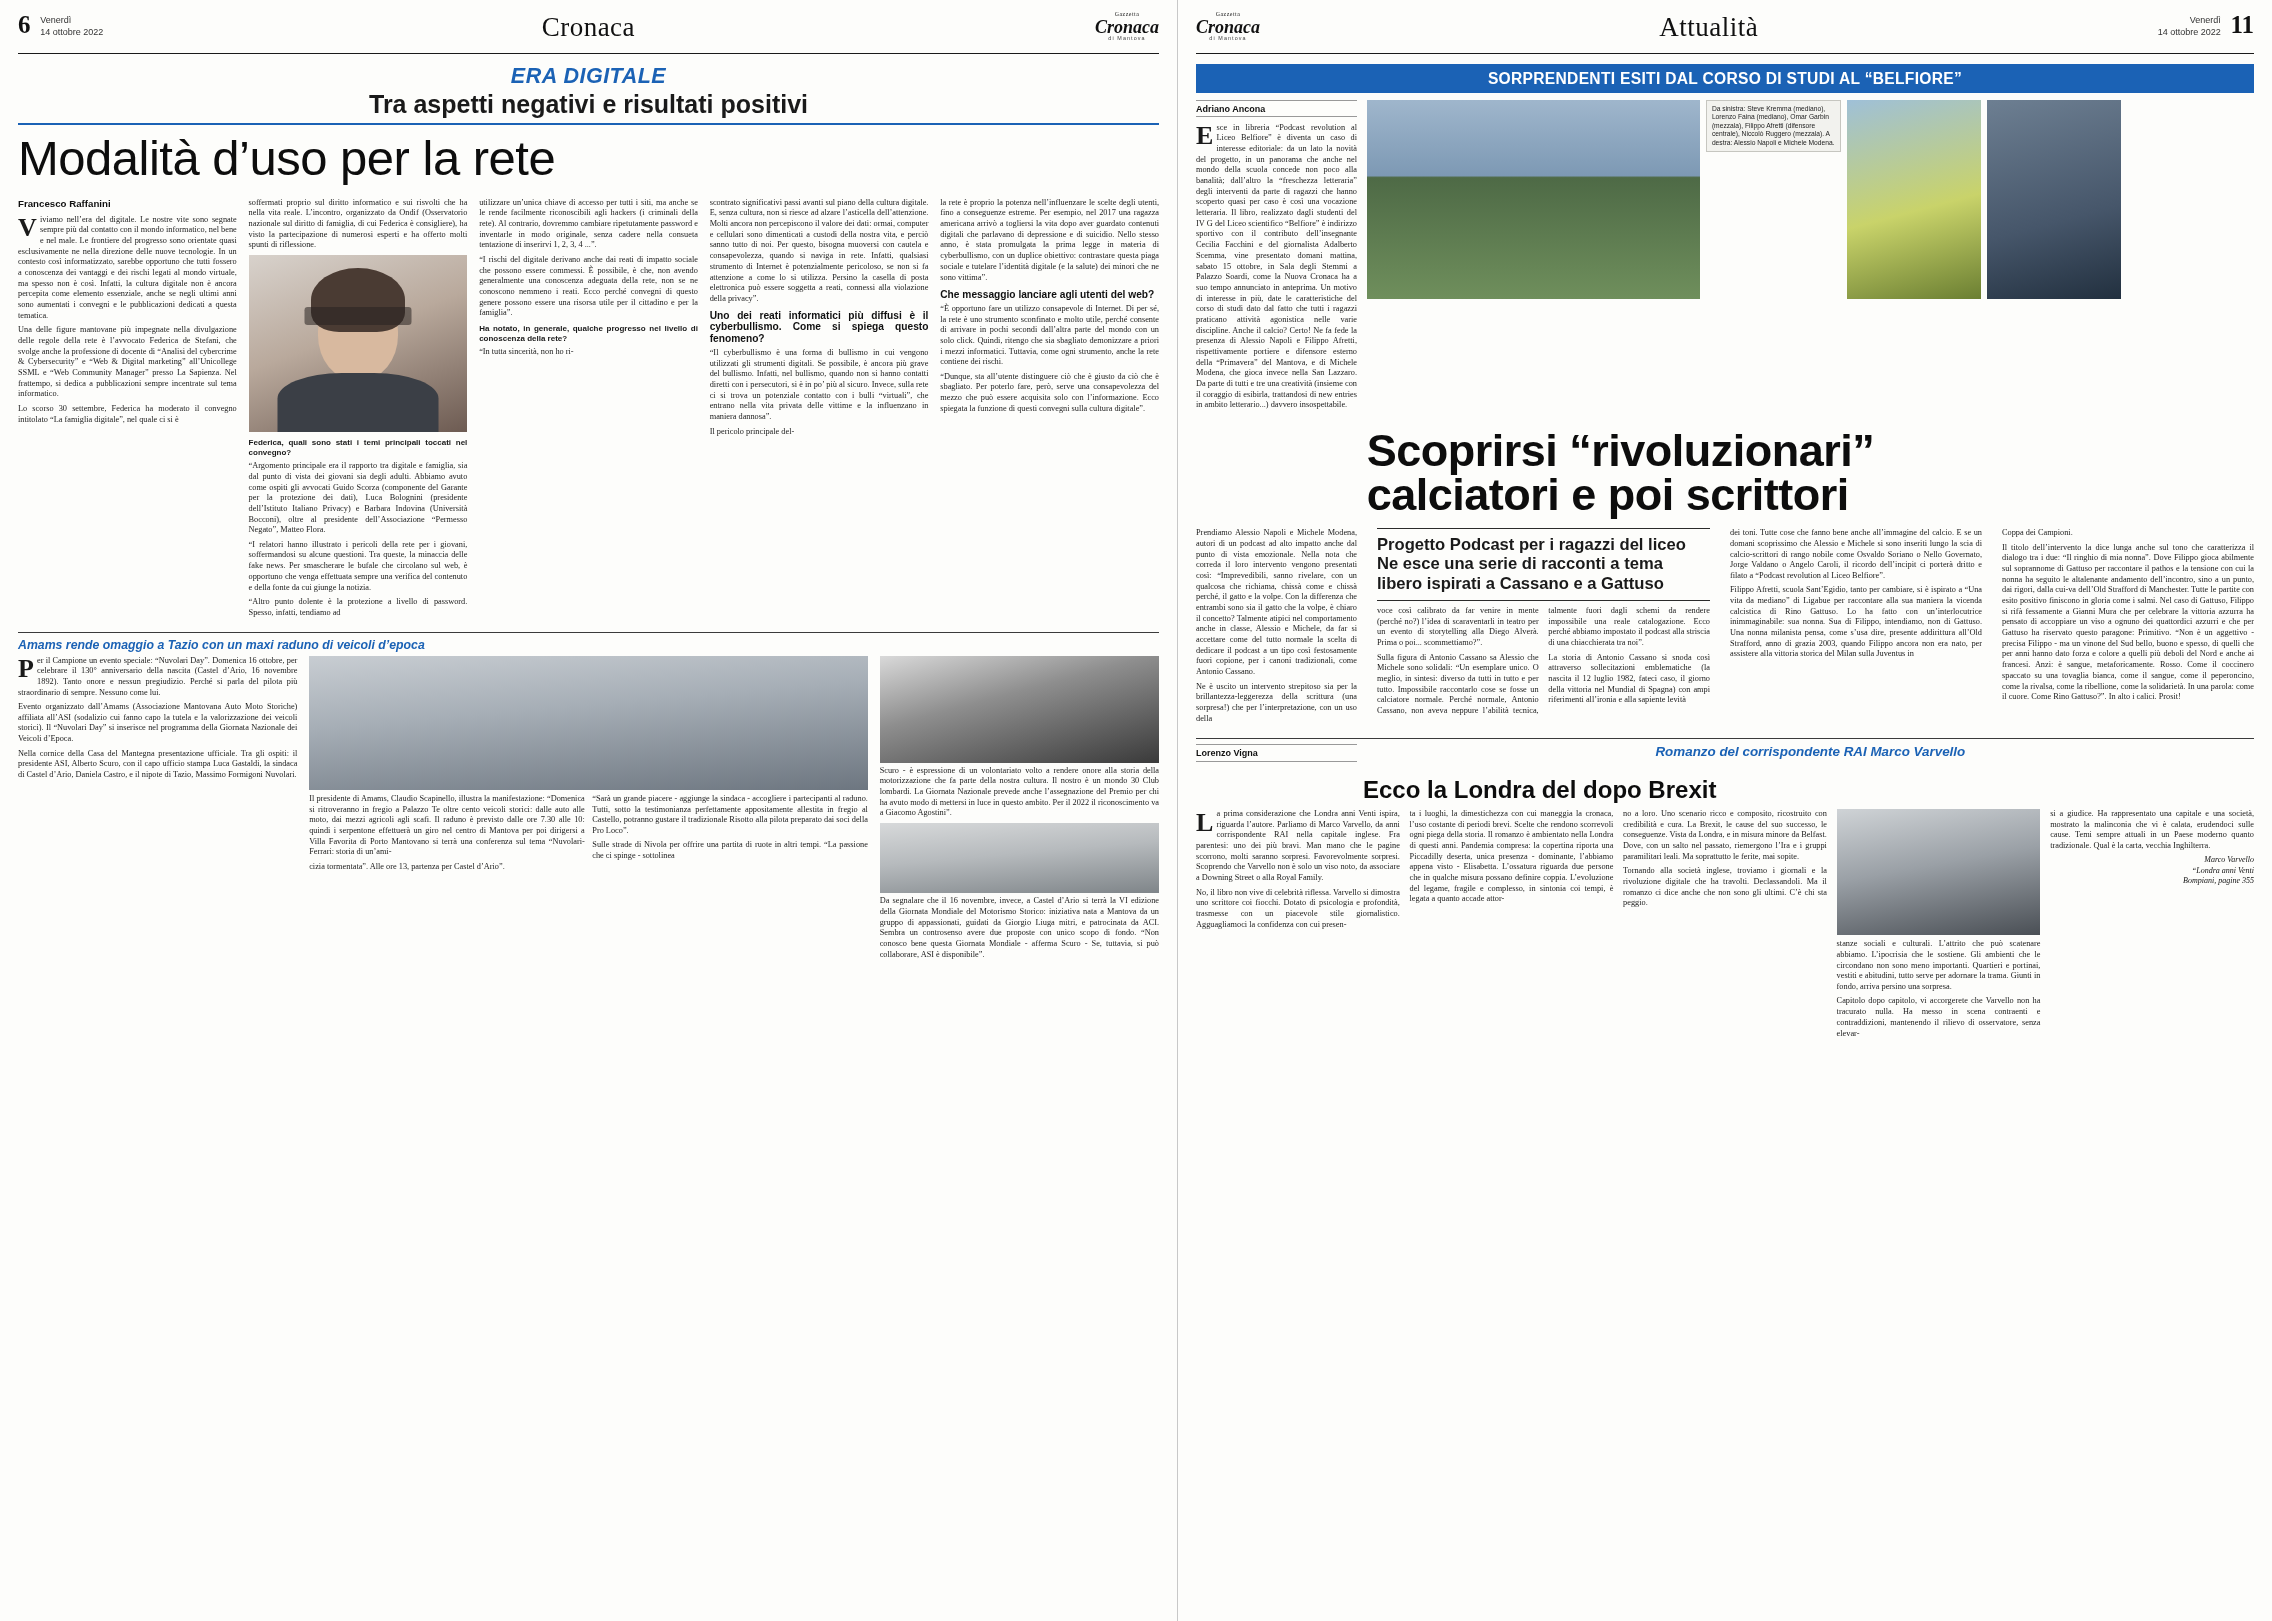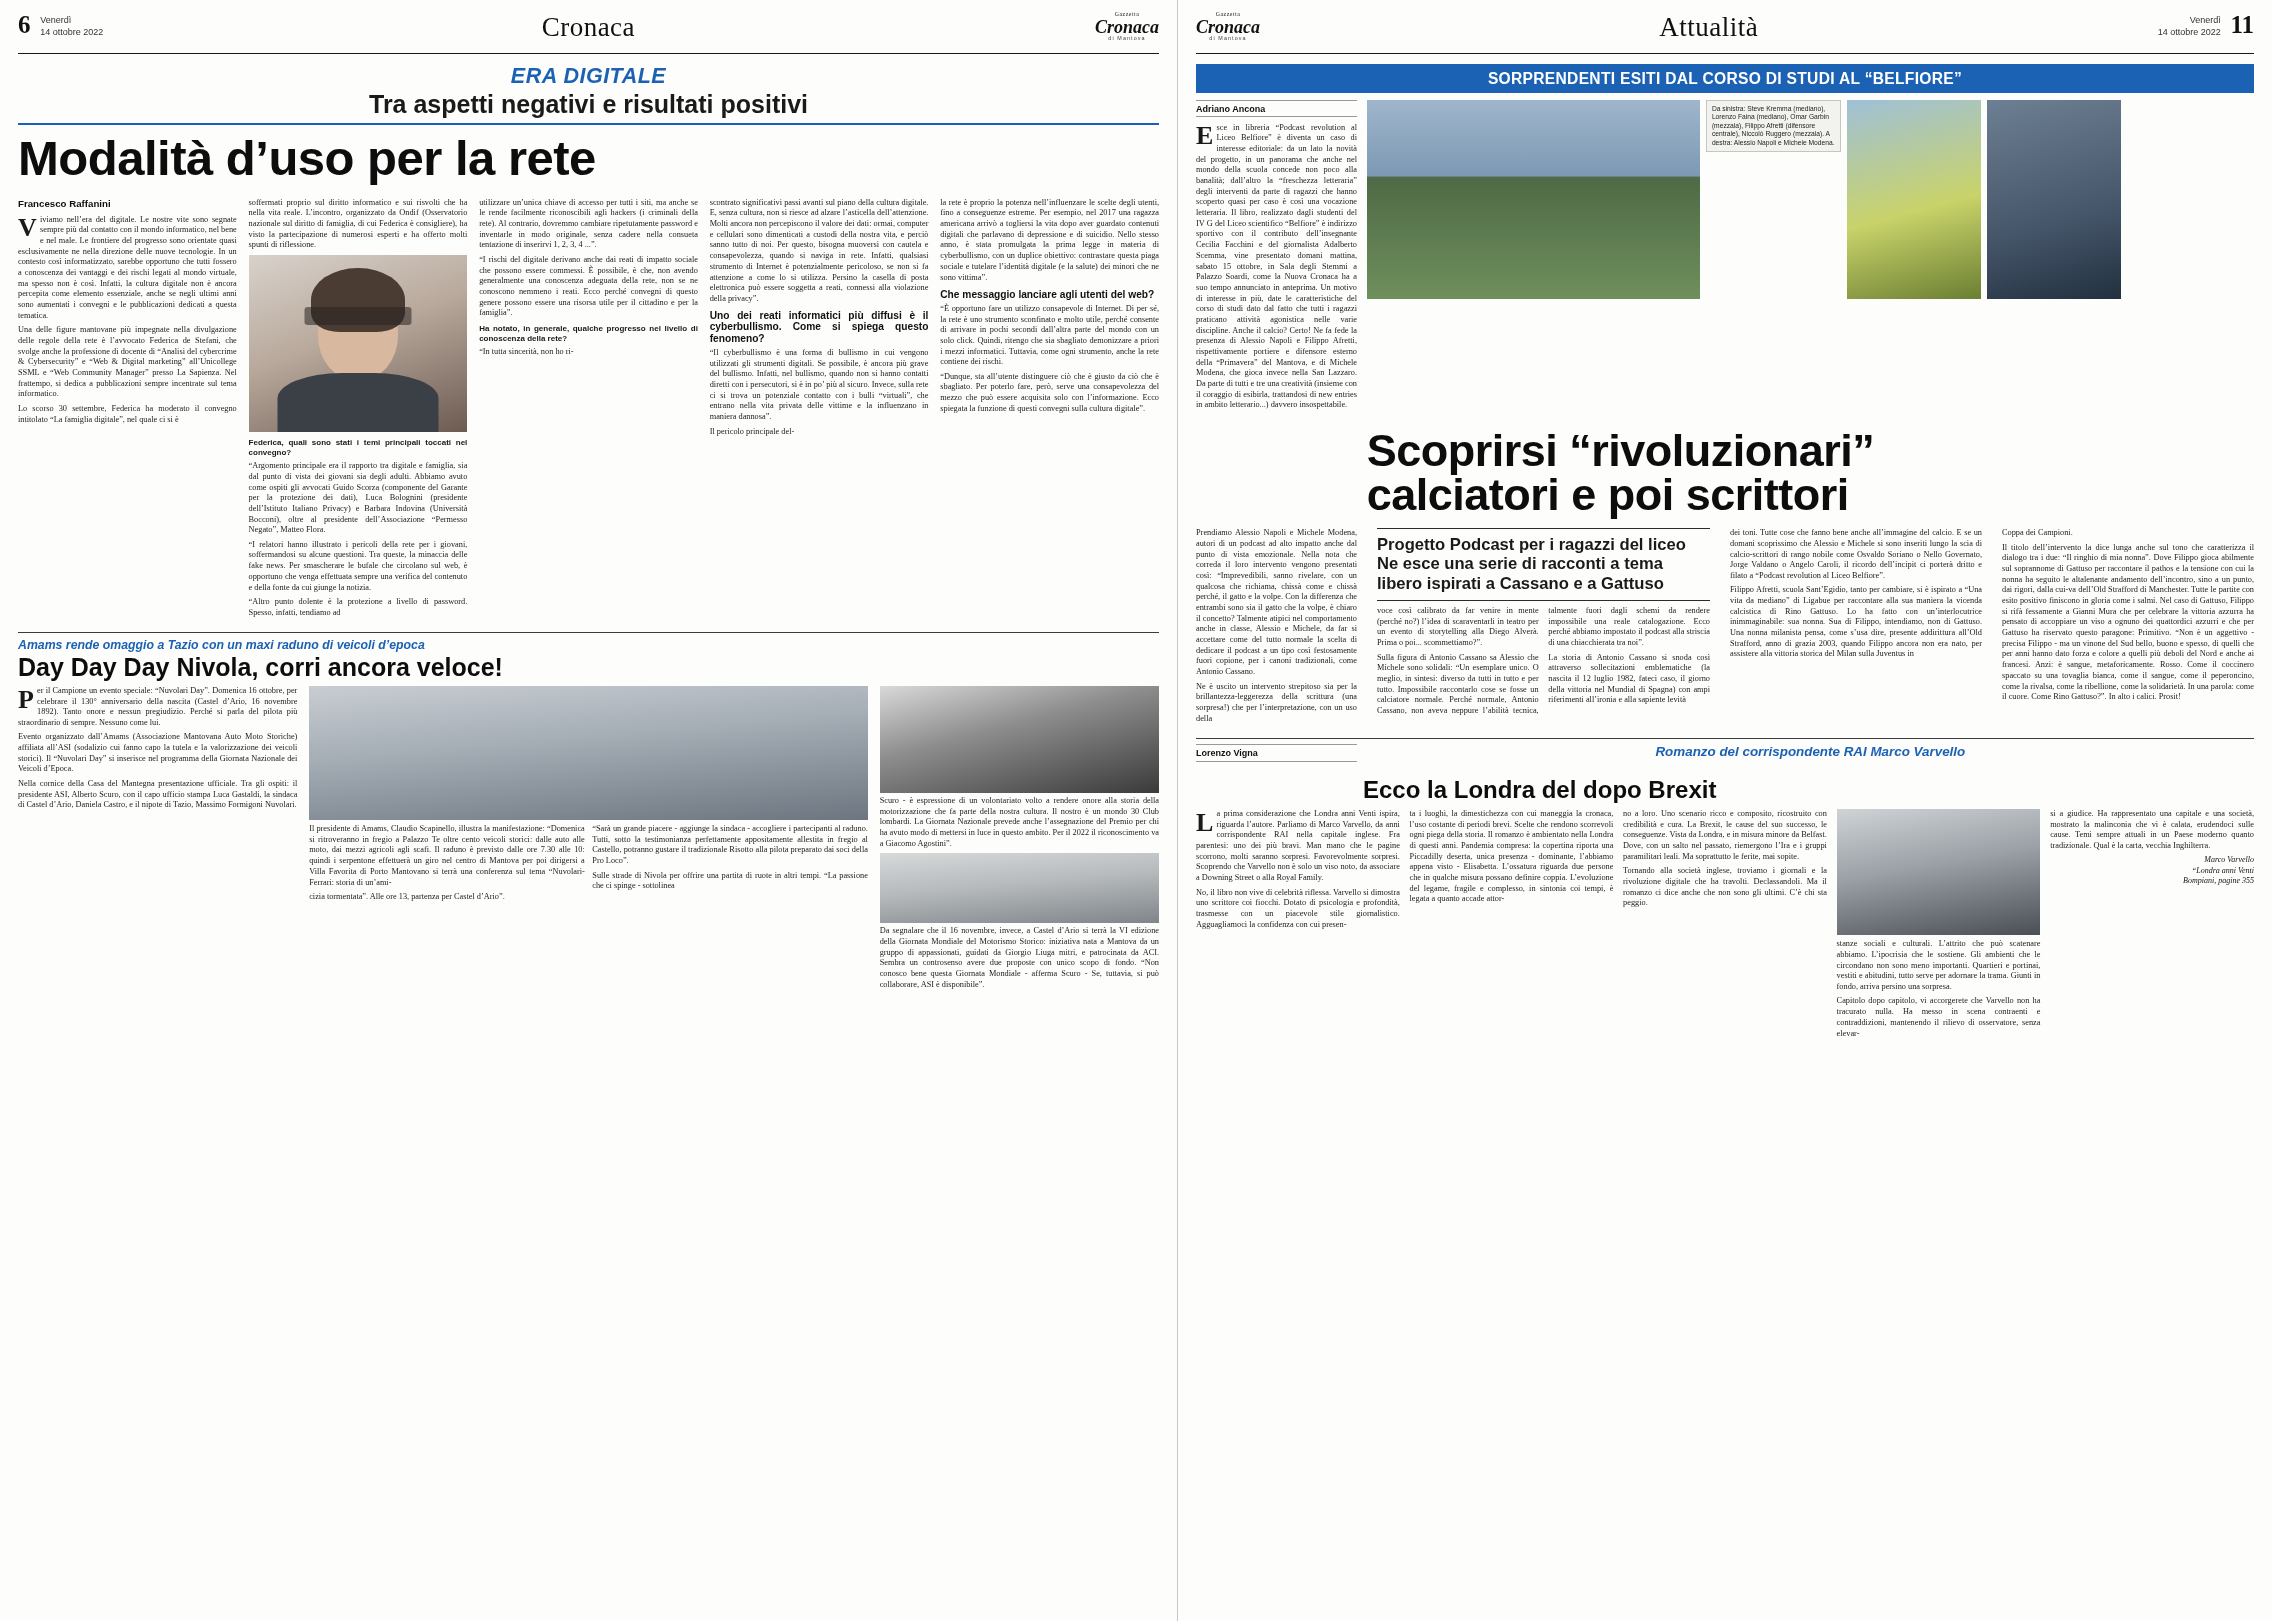--- a/index.html
+++ b/index.html
@@ -115,21 +115,21 @@
     margin-top: 1.1px;
   }
   .rule-blue {
     height: 2.1px;
     background: #1b62b5;
     margin-top: 4.3px;
   }
   .headline-main {
     font-family: "Liberation Sans", sans-serif;
     font-size: 49px;
-    font-weight: bold;
+    font-weight: normal;
     line-height: 1.02;
     letter-spacing: -0.5px;
     margin: 8.6px 0 6.4px 0;
     color: #0d0d0d;
   }
   .subhead-box {
     border: 1.1px solid #2b2b2b;
     padding: 4.8px 6.4px;
     text-align: center;
     font-family: "Liberation Sans", sans-serif;
@@ -391,21 +391,20 @@
         <p>la rete è proprio la potenza nell’influenzare le scelte degli utenti, fino a conseguenze estreme. Per esempio, nel 2017 una ragazza americana arrivò a togliersi la vita dopo aver guardato contenuti digitali che parlavano di depressione e di suicidio. Nello stesso anno, è stata promulgata la prima legge in materia di cyberbullismo, con un duplice obiettivo: contrastare questa piaga sociale e tutelare l’identità digitale (e la salute) dei minori che ne sono vittima”.</p>
         <div class="sub-h">Che messaggio lanciare agli utenti del web?</div>
         <p>“È opportuno fare un utilizzo consapevole di Internet. Di per sé, la rete è uno strumento sconfinato e molto utile, perché consente di arrivare in pochi secondi dall’altra parte del mondo con un solo click. Quindi, ritengo che sia sbagliato demonizzare a priori i mezzi informatici. Tuttavia, come ogni strumento, anche la rete contiene dei rischi.</p>
         <p>“Dunque, sta all’utente distinguere ciò che è giusto da ciò che è sbagliato. Per poterlo fare, però, serve una consapevolezza del mezzo che può essere acquisita solo con l’informazione. Ecco spiegata la funzione di questi convegni sulla cultura digitale”.</p>
       </div>
     </div>
 
     <div class="sep-line"></div>
 
     <div class="overline-blue">Amams rende omaggio a Tazio con un maxi raduno di veicoli d’epoca</div>
-    <div class="head2">Day Day Day Nivola, corri ancora veloce!</div>
 
     <div class="cols" style="margin-top:3.2px">
       <div class="col">
         <p class="dc">Per il Campione un evento speciale: “Nuvolari Day”. Domenica 16 ottobre, per celebrare il 130° anniversario della nascita (Castel d’Ario, 16 novembre 1892). Tanto onore e nessun pregiudizio. Perché si parla del pilota più straordinario di sempre. Nessuno come lui.</p>
         <p>Evento organizzato dall’Amams (Associazione Mantovana Auto Moto Storiche) affiliata all’ASI (sodalizio cui fanno capo la tutela e la valorizzazione dei veicoli storici). Il “Nuvolari Day” si inserisce nel programma della Giornata Nazionale dei Veicoli d’Epoca.</p>
         <p>Nella cornice della Casa del Mantegna presentazione ufficiale. Tra gli ospiti: il presidente ASI, Alberto Scuro, con il capo ufficio stampa Luca Gastaldi, la sindaca di Castel d’Ario, Daniela Castro, e il nipote di Tazio, Massimo Formigoni Nuvolari.</p>
         <p></p>
       </div>
       <div class="col" style="flex:2">
         <div class="photo photo-group" style="height:134px;margin-bottom:4.3px;"></div>

